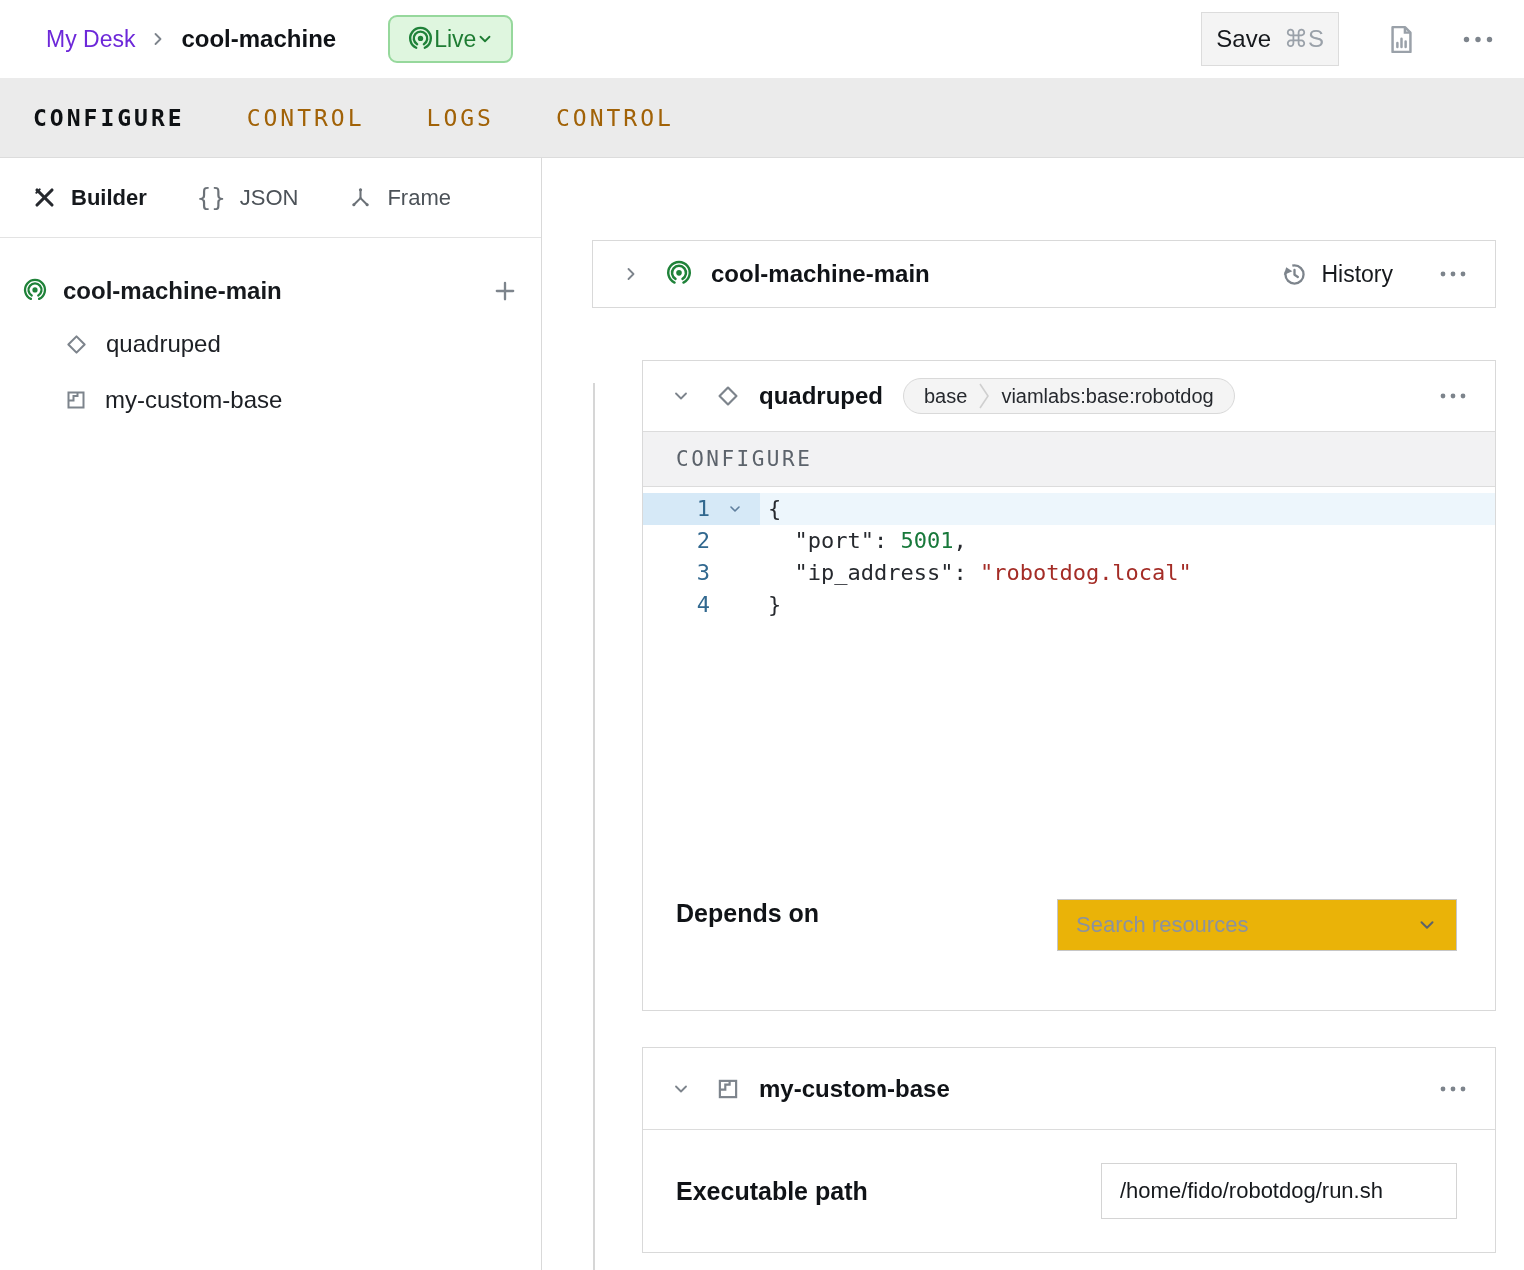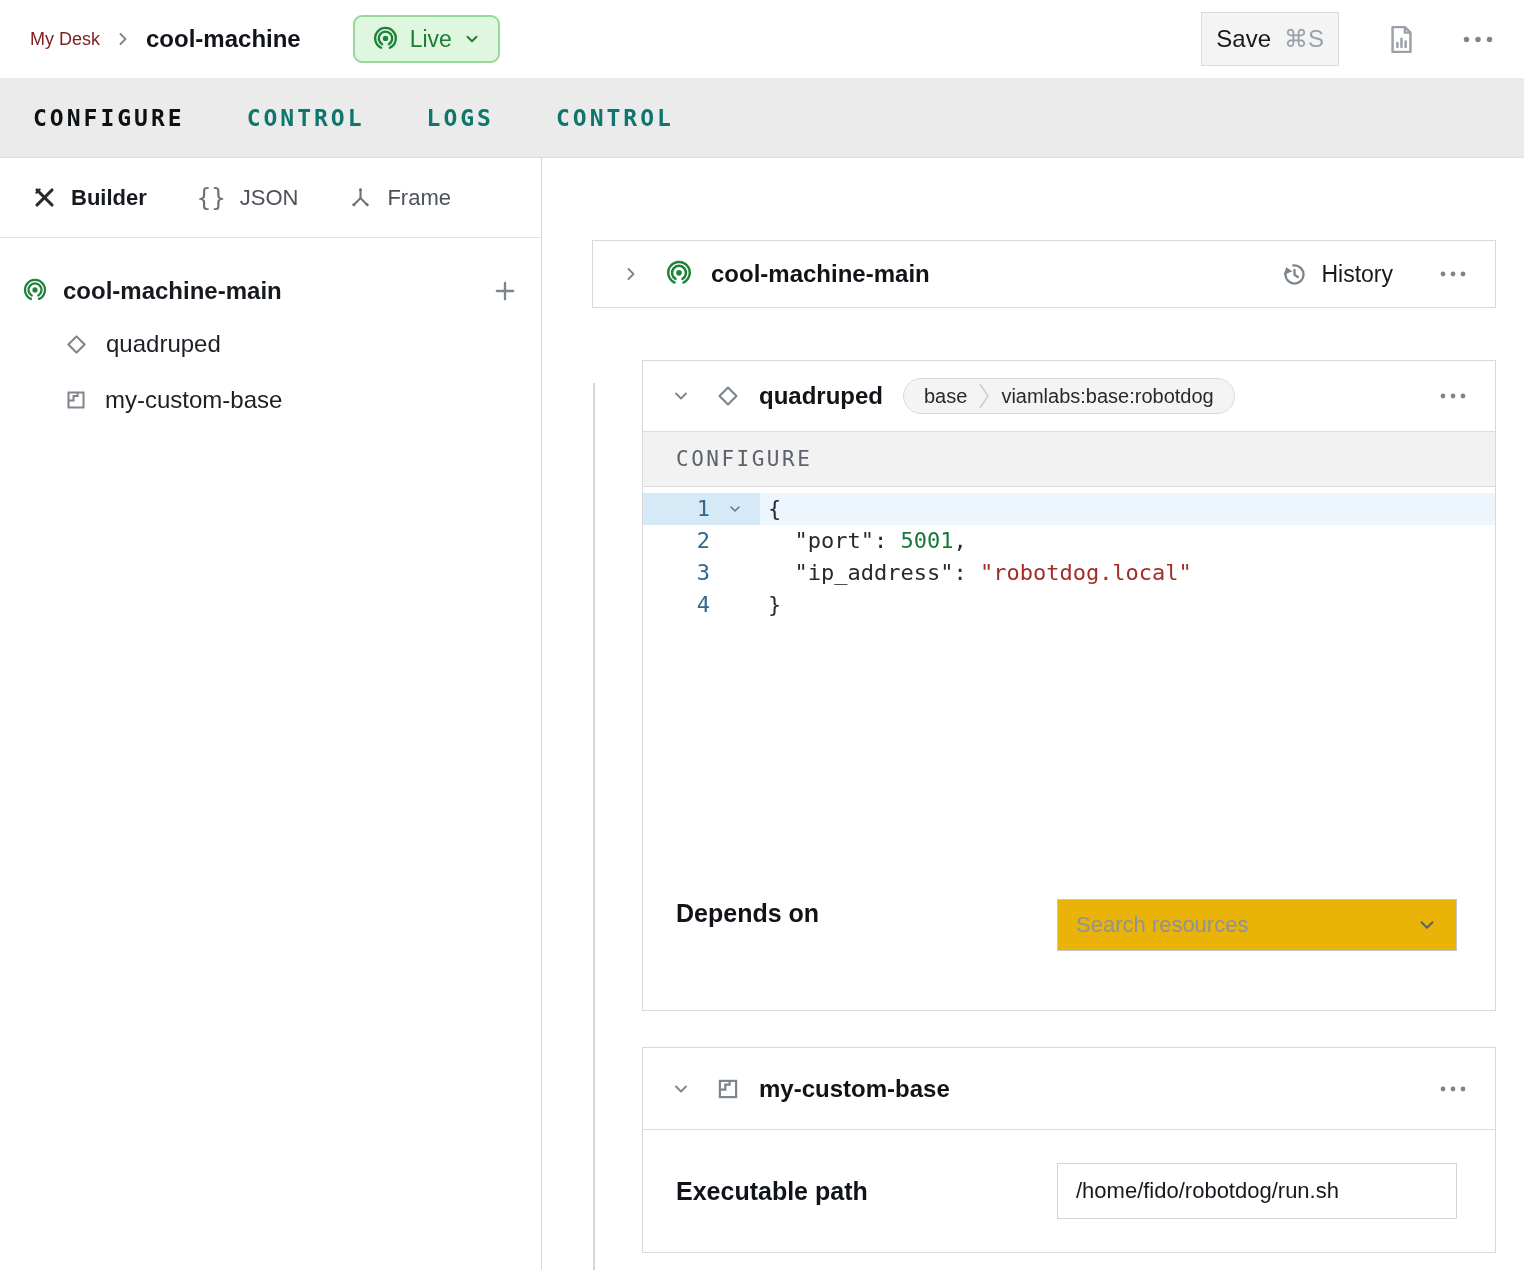--- a/index.html
+++ b/index.html
@@ -2,39 +2,39 @@
 <html><head>
 <meta charset="utf-8">
 <style>
   * { margin:0; padding:0; box-sizing:border-box; }
   html,body { width:1524px; height:1270px; overflow:hidden; background:#fff;
               font-family:"Liberation Sans", sans-serif; color:#16191d; }
   .app { width:1524px; height:1270px; display:flex; flex-direction:column; }
 
   
   .topbar { height:78px; flex:0 0 78px; display:flex; align-items:center; padding:0 30px; background:#fff; }
-  .crumb-parent { font-size:18px; color:#7f1d1d; cursor:pointer; }
+  .crumb-parent { font-size:23px; color:#6d28d9; cursor:pointer;margin-left:16px; }
   .crumb-sep { margin:0 13px; display:flex; align-items:center; }
   .crumb-current { font-size:24px; font-weight:700; color:#101317; }
-  .live-badge { margin-left:52px; height:48px; display:flex; align-items:center; gap:11px;
+  .live-badge { margin-left:52px; height:48px; display:flex; align-items:center; 
                 padding:0 17px; background:#dff6df; border:2px solid #96d89c; border-radius:9px; cursor:pointer; }
   .live-label { color:#1e7c33; font-size:23px; }
   .topbar-right { margin-left:auto; display:flex; align-items:center; }
   .save-btn { height:54px; padding:0 14px; background:#f4f4f4; border:1px solid #dcdcdc;
               display:flex; align-items:center; gap:13px; font-size:24px; color:#16191d; cursor:pointer; }
   .save-shortcut { color:#9aa1a9; }
   .icon-btn { background:none; border:none; cursor:pointer; display:flex; align-items:center; }
   .icon-btn.report { margin-left:46px; }
   .icon-btn.more-top { margin-left:44px; }
 
   
   .tabbar { height:80px; flex:0 0 80px; background:#ebebeb; border-bottom:1px solid #dcdcdc;
             display:flex; align-items:center; padding:0 33px; gap:62px;
             font-family:"DejaVu Sans Mono", monospace; }
-  .tab { font-size:23px; letter-spacing:3px; color:#0f766e; cursor:pointer;font-weight:bold; }
+  .tab { font-size:23px; letter-spacing:3px; color:#a16207; cursor:pointer; }
   .tab.active { color:#0e1114; font-weight:700; }
 
   
   .content { flex:1; display:flex; min-height:0; }
   .sidebar { width:542px; flex:0 0 542px; border-right:1px solid #d9d9d9; background:#fff; }
   .views { height:80px; display:flex; align-items:center; padding:0 32px; gap:50px; border-bottom:1px solid #e3e3e3;text-align:center; }
   .view { display:flex; align-items:center; gap:14px; font-size:22px; color:#4c5258; cursor:pointer; }
   .view.active { font-weight:700; color:#16191d; }
   .braces-glyph { font-family:"DejaVu Sans Mono", monospace; font-size:24px; color:#6b7177; }
 
@@ -84,21 +84,21 @@
   .row-label { font-size:25px; font-weight:700; color:#101317; }
   .select { width:400px; height:52px; border:1px solid #c6c6c6; display:flex; align-items:center;
             padding:0 18px; background:#eab308; cursor:pointer; }
   .select input { border:none; outline:none; flex:1; font-size:22px; color:#1c1f24; min-width:0;
                   font-family:"Liberation Sans", sans-serif; background:transparent; }
   .select input::placeholder { color:#8b92a0; }
 
   .module-card { left:100px; top:889px; width:854px; }
   .module-header { height:82px; display:flex; align-items:center; padding:0 28px; border-bottom:1px solid #dcdcdc; }
   .module-body { height:122px; display:flex; align-items:center; justify-content:space-between; padding:0 38px 0 33px; }
-  .text-input { width:400px; height:56px; border:1px solid #d4d4d4; padding:0 18px; font-size:22px;
+  .text-input { width:356px; height:56px; border:1px solid #d4d4d4; padding:0 18px; font-size:22px;
                 color:#16191d; font-family:"Liberation Sans", sans-serif; outline:none; }
 
   .chev { display:flex; align-items:center; }
   svg { display:block; }
 </style>
 </head>
 <body>
 
 <div class="app">
 

